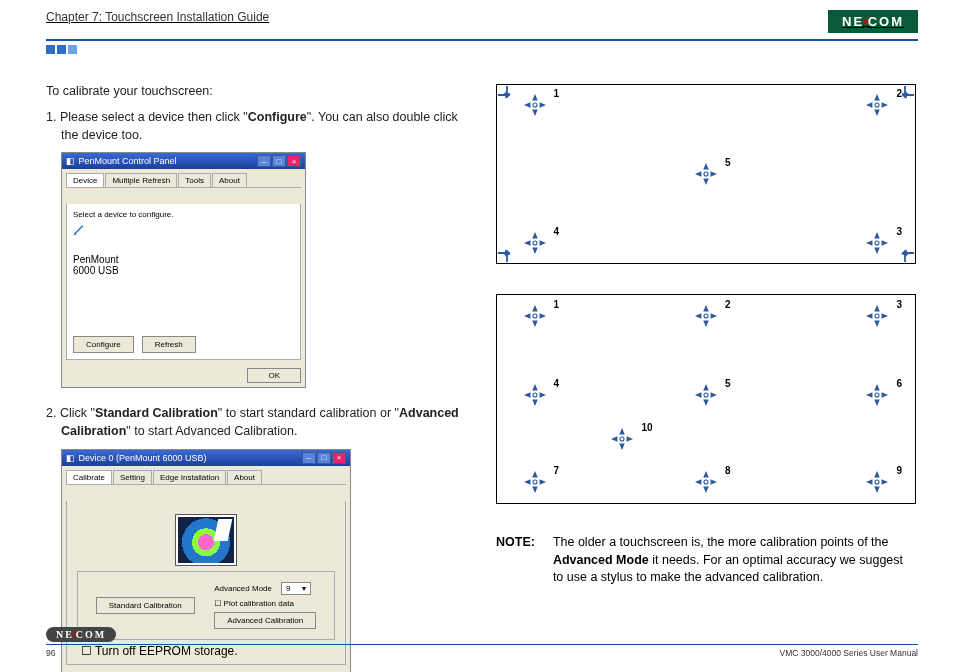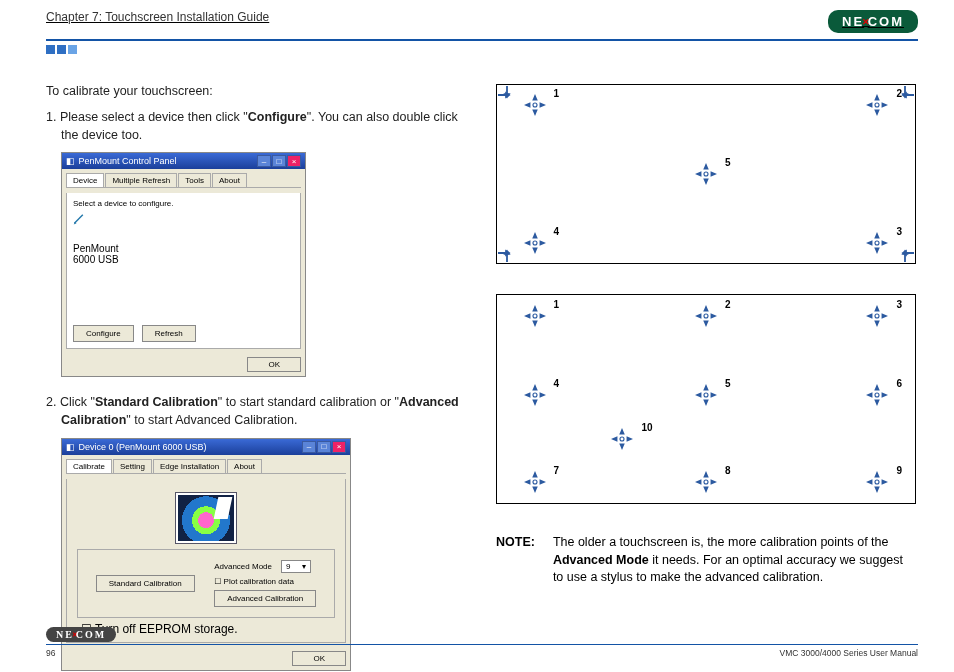--- a/index.html
+++ b/index.html
@@ -20,21 +20,21 @@
   .chapter-title {
     font-size: 12px;
     color: #333;
   }
   .logo-top {
     background: #0a5a3a;
     color: #fff;
     font-weight: bold;
     font-size: 13px;
     padding: 4px 14px;
-    border-radius: 10px;
+    border-radius: 0;
     letter-spacing: 2px;
     display: flex;
     align-items: center;
   }
   .logo-top .x { color: #d00; font-size: 9px; margin: 0 -2px; letter-spacing: 0; }
   .blue-rule {
     border-top: 2px solid #1353a6;
     margin: 2px 36px 0 46px;
   }
   .sqrow { display: flex; gap: 2px; margin: 4px 0 0 46px; }
@@ -67,21 +67,21 @@
     padding: 2px 4px;
     display: flex;
     align-items: center;
     justify-content: space-between;
     font-size: 9px;
   }
   .titlebar .ti { display: flex; align-items: center; gap: 4px; }
   .winbtns { display: flex; gap: 1px; }
   .winbtn { width: 14px; height: 12px; background: #5a84d8; border: 1px solid #3a5aa0; display: flex; align-items: center; justify-content: center; font-size: 8px; color: #fff; }
   .winbtn.close { background: #e26; }
-  .tabs { display: flex; border-bottom: 1px solid #aaa; margin: 4px 4px 5px 4px; font-size: 8px; }
+  .tabs { display: flex; border-bottom: 1px solid #aaa; margin: 4px 4px 16px 4px; font-size: 8px; }
   .tab { padding: 2px 6px; border: 1px solid #aaa; border-bottom: none; background: #ece9d8; margin-right: 1px; }
   .tab.active { background: #fff; }
   .panel { background: #fff; margin: 0 4px 4px 4px; border: 1px solid #aaa; border-top: none; padding: 6px; min-height: 110px; position: relative; }
   .panel-beige { background: #ece9d8; margin: 0 4px 4px 4px; border: 1px solid #aaa; border-top: none; padding: 6px; min-height: 150px; position: relative; }
   .devhint { font-size: 8px; margin-bottom: 4px; }
   .devicon { width: 14px; height: 14px; }
   .devicon svg { width: 14px; height: 14px; }
   .devname { font-size: 10px; line-height: 1.1; margin-top: 17px; }
   .btnrow { display: flex; gap: 8px; margin-top: 60px; }
   .winbutton { font-size: 8px; padding: 3px 12px; border: 1px solid #888; background: #ece9d8; }

